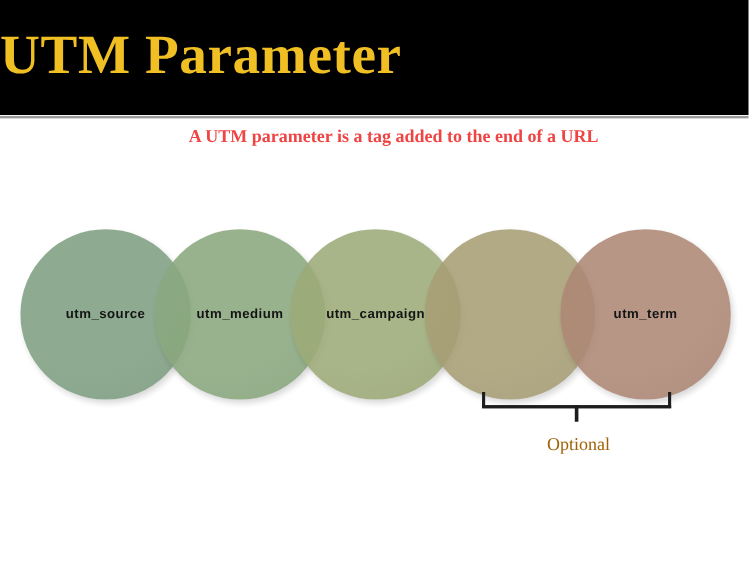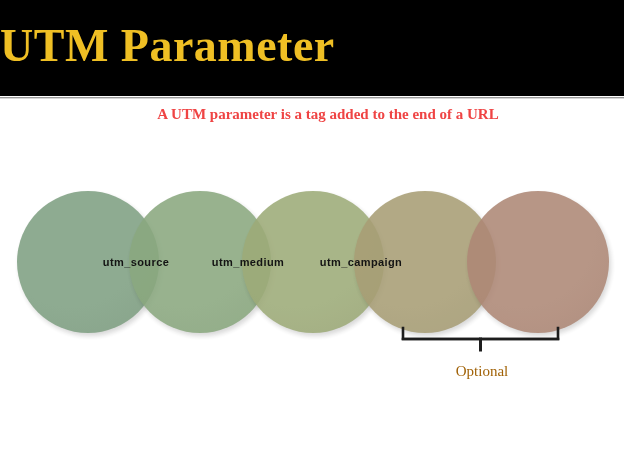--- a/index.html
+++ b/index.html
@@ -90,21 +90,20 @@
     height: 18px;
     line-height: 18px;
     text-align: center;
     color: #141414;
     font-family: "Liberation Sans", sans-serif;
     font-size: 11px;
     font-weight: 700;
     letter-spacing: 0.4px;
     white-space: nowrap;
     pointer-events: none;
-    padding-left: 48px;
   }
 
   
   #bracket {
     position: absolute;
     left: 400px;
     top: 326px;
     width: 165px;
     height: 26px;
   }
@@ -135,20 +134,21 @@
   <div id="venn">
     <div class="venn-circle" style="width: 142px; height: 142px; left: 17px; top: 191px; background: radial-gradient(circle at 38% 30%, rgb(127, 160, 130) 0%, rgb(127, 160, 130) 55%, rgba(0, 0, 0, 0.1) 140%), rgb(127, 160, 130);"></div>
     <div class="venn-circle" style="width: 142px; height: 142px; left: 129px; top: 191px; background: radial-gradient(circle at 38% 30%, rgb(138, 168, 127) 0%, rgb(138, 168, 127) 55%, rgba(0, 0, 0, 0.1) 140%), rgb(138, 168, 127);"></div>
     <div class="venn-circle" style="width: 142px; height: 142px; left: 242px; top: 191px; background: radial-gradient(circle at 38% 30%, rgb(157, 171, 120) 0%, rgb(157, 171, 120) 55%, rgba(0, 0, 0, 0.1) 140%), rgb(157, 171, 120);"></div>
     <div class="venn-circle" style="width: 142px; height: 142px; left: 354px; top: 191px; background: radial-gradient(circle at 38% 30%, rgb(168, 158, 117) 0%, rgb(168, 158, 117) 55%, rgba(0, 0, 0, 0.1) 140%), rgb(168, 158, 117);"></div>
     <div class="venn-circle" style="width: 142px; height: 142px; left: 467px; top: 191px; background: radial-gradient(circle at 38% 30%, rgb(174, 136, 118) 0%, rgb(174, 136, 118) 55%, rgba(0, 0, 0, 0.1) 140%), rgb(174, 136, 118);"></div>
 
     <div class="venn-label" style="left: 18px; width: 140px; top: 253px;">utm_source</div>
     <div class="venn-label" style="left: 130px; width: 140px; top: 253px;">utm_medium</div>
     <div class="venn-label" style="left: 243px; width: 140px; top: 253px;">utm_campaign</div>
+    <div class="venn-label" style="left: 468px; width: 140px; top: 253px;">utm_term</div>
   </div>
 
   <svg id="bracket" viewBox="0 0 165 26">
     <path d="M3 2 L3 13 L79 13 L79 13 M82 13 L158 13 L158 2" fill="none" stroke="#1d1d1d" stroke-width="2.6" stroke-linecap="square"></path>
     <path d="M3 13 L158 13" fill="none" stroke="#1d1d1d" stroke-width="2.6" stroke-linecap="square"></path>
     <path d="M80.5 13 L80.5 24" fill="none" stroke="#1d1d1d" stroke-width="3" stroke-linecap="square"></path>
   </svg>
 
   <div id="optional-label">Optional</div>
 

